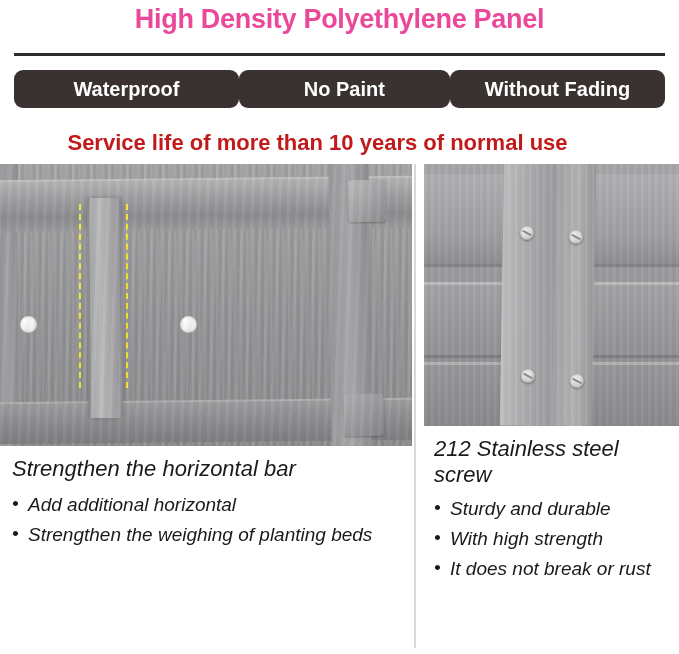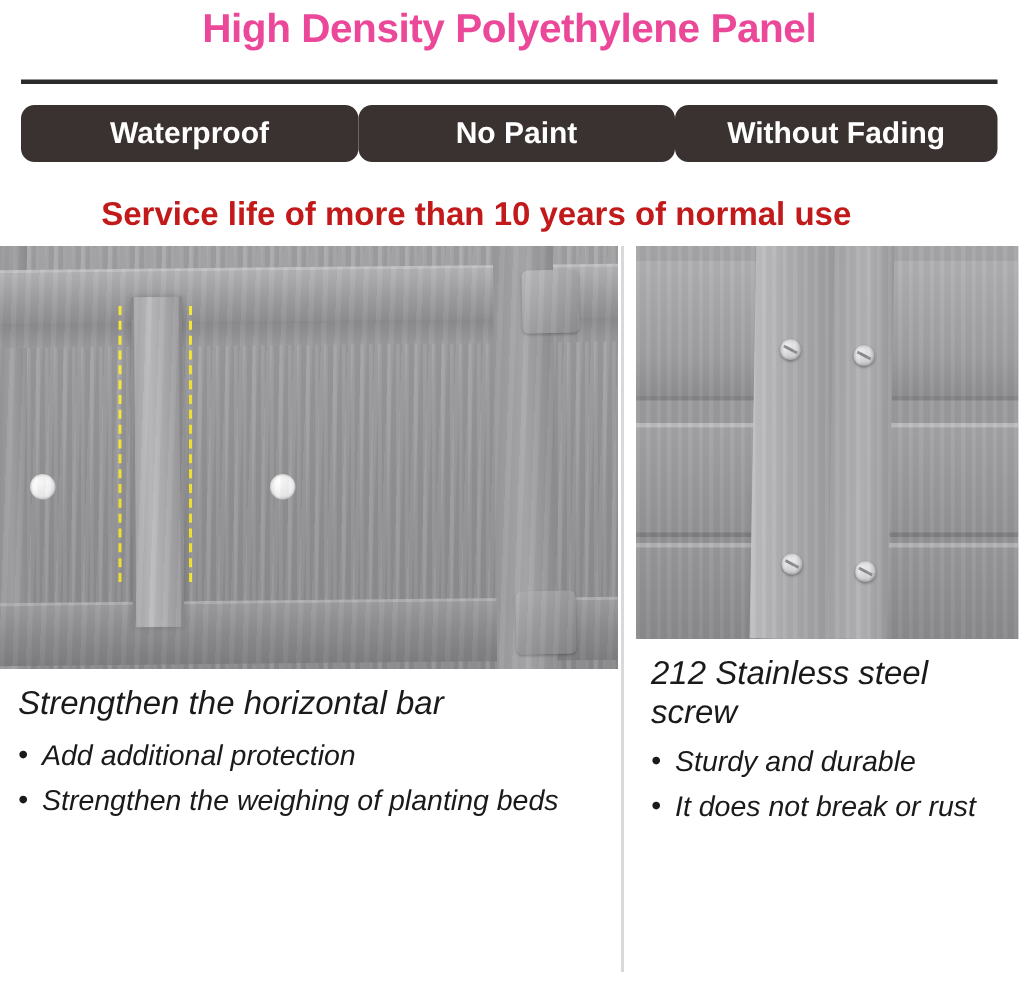--- a/index.html
+++ b/index.html
@@ -438,21 +438,21 @@
         <div class="pl-dash pl-dash-a"></div>
         <div class="pl-dash pl-dash-b"></div>
         <div class="pl-hole pl-hole-a"></div>
         <div class="pl-hole pl-hole-b"></div>
         <div class="pl-grain"></div>
       </div>
 
       <div class="caption-left">
         <div class="cap-heading">Strengthen the horizontal bar</div>
         <ul class="cap-list">
-          <li>Add additional protection</li>
+          <li>Add additional horizontal</li>
           <li>Strengthen the weighing of planting beds</li>
         </ul>
       </div>
     </div>
 
     <div class="panel-right">
 
       <div class="photo-right">
         <div class="pr-bg"></div>
         <div class="pr-wall"></div>
@@ -464,19 +464,20 @@
         <div class="pr-screw pr-screw-b"></div>
         <div class="pr-screw pr-screw-c"></div>
         <div class="pr-screw pr-screw-d"></div>
         <div class="pr-grain"></div>
       </div>
 
       <div class="caption-right">
         <div class="cap-heading-right">212 Stainless steel screw</div>
         <ul class="cap-list">
           <li>Sturdy and durable</li>
+          <li>With high strength</li>
           <li>It does not break or rust</li>
         </ul>
       </div>
     </div>
 
   </div>
 </div>
 
 </body></html>

